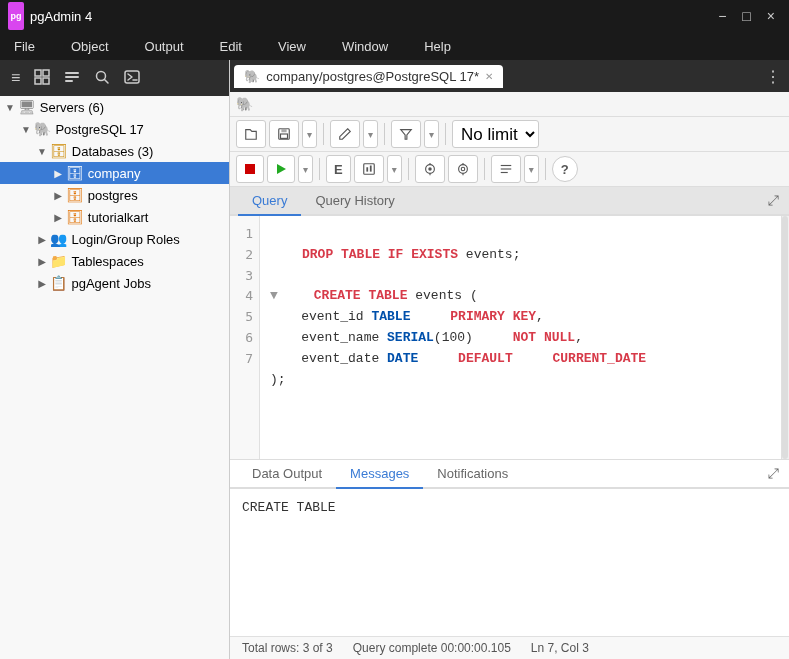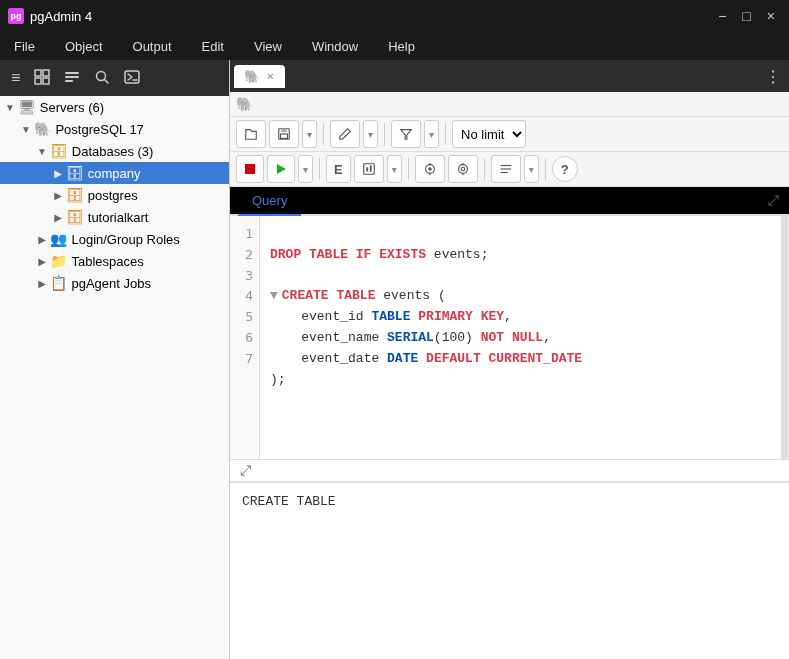--- a/index.html
+++ b/index.html
@@ -20,21 +20,21 @@
     .win-ctrl-btn { background: none; border: none; color: #ccc; font-size: 14px; cursor: pointer; padding: 2px 6px; }
 
     
     #menubar {
       background: #1a1a1a;
       color: #ddd;
       height: 28px;
       display: flex;
       align-items: center;
       padding: 0 4px;
-      gap: 10px;
+      gap: 16px;
     }
     .menu-item {
       padding: 3px 10px;
       cursor: pointer;
       border-radius: 3px;
       font-size: 13px;
     }
 
     
     #main { display: flex; height: calc(659px - 60px); }
@@ -155,32 +155,32 @@
       gap: 2px;
       height: 28px;
     }
     .btn-separator { width: 1px; height: 22px; background: #ccc; margin: 0 3px; }
     .dropdown-arrow { font-size: 10px; color: #888; }
     .no-limit-select {
       border: 1px solid #ccc;
       border-radius: 3px;
       padding: 2px 4px;
       background: #fff;
-      font-size: 13px;
+      font-size: 17px;
       cursor: pointer;
       height: 28px;
     }
 
     
     #query-result-tabs {
       display: flex;
       align-items: center;
       border-bottom: 2px solid #ddd;
       padding: 0 8px;
-      background: #000000;
+      background: #e5e5e5;
       justify-content: space-between;
     }
     #query-result-tab-list { display: flex; }
     .qr-tab {
       padding: 6px 14px;
       cursor: pointer;
       font-size: 13px;
       color: #666;
       border-bottom: 2px solid transparent;
       margin-bottom: -2px;
@@ -216,21 +216,21 @@
       user-select: none;
     }
     #code-content {
       flex: 1;
       padding: 8px 10px;
       line-height: 1.6;
       white-space: pre;
       overflow-x: auto;
     }
     
-    .kw-red { color: #d73a49; font-weight: bold; }
+    .kw-red { color: #d73a49; font-weight: bold; margin-left: 32px; }
     .ident { color: #333; }
     .type-kw { color: #0050ab; font-weight: bold; }
     .punc { color: #333; }
     .line-fold { color: #999; margin-right: 4px; cursor: pointer; }
     @keyframes blink { 0%,100%{opacity:1} 50%{opacity:0} }
 
     
     #query-editor::-webkit-scrollbar { width: 8px; }
     #query-editor::-webkit-scrollbar-thumb { background: #ccc; border-radius: 4px; }
 
@@ -258,21 +258,21 @@
       align-items: center;
       gap: 20px;
       font-size: 12px;
       color: #555;
       background: #f8f8f8;
     }
     .results-footer-item { display: flex; align-items: center; gap: 4px; }
 
     
     .pgadmin-logo {
-      width: 16px; height: 16px;
+      width: 16px; height: 28px;
       background: #d946ef;
       border-radius: 2px;
       display: inline-flex;
       align-items: center;
       justify-content: center;
       color: white;
       font-size: 9px;
       font-weight: bold;
     }
 
@@ -403,20 +403,21 @@
       </div>
     </div>
   </div>
 
   <div id="content">
 
     <div id="tab-bar">
       <div id="tabs">
         <div class="tab active">
           <span style="color:#3a7bd5; font-size:13px;">🐘</span>
+          <span>company/postgres@PostgreSQL 17*</span>
           <span class="tab-close">✕</span>
         </div>
       </div>
       <span class="tab-more">⋮</span>
     </div>
 
     <div id="sql-toolbar-top">
       <span style="color:#3a7bd5; font-size:14px;">🐘</span>
     </div>
 
@@ -533,20 +534,21 @@
       <div class="btn-separator"></div>
 
       <button class="tool-btn" style="font-weight:bold; color:#555; border-radius:50%; width:26px; height:26px; justify-content:center;">?</button>
     </div>
 
     <div id="editor-area">
 
       <div id="query-result-tabs">
         <div id="query-result-tab-list">
           <div class="qr-tab active">Query</div>
+          <div class="qr-tab">Query History</div>
         </div>
         <span class="expand-icon">⤢</span>
       </div>
 
       <div id="query-editor">
         <div id="line-numbers">
           <div>1</div>
           <div>2</div>
           <div>3</div>
           <div>4</div>
@@ -564,24 +566,34 @@
 <span class="punc">);</span></div>
 
         <div style="width:8px; background:#f0f0f0; border-left:1px solid #e0e0e0; flex-shrink:0; position:relative;">
           <div style="position:absolute;top:0;left:0;width:6px;height:100%;background:#ddd;border-radius:3px;"></div>
         </div>
       </div>
 
       <div id="results-area">
 
         <div id="query-result-tabs" style="display:flex;align-items:center;border-bottom:2px solid #ddd;padding:0 8px;background:#fff;justify-content:space-between;">
+          <div style="display:flex;">
+            <div class="qr-tab">Data Output</div>
+            <div class="qr-tab active">Messages</div>
+            <div class="qr-tab">Notifications</div>
+          </div>
           <span class="expand-icon">⤢</span>
         </div>
 
         <div id="results-content">
           <div>CREATE TABLE</div>
           <div>&nbsp;</div>
         </div>
 
+        <div id="results-footer">
+          <span class="results-footer-item">Total rows: 3 of 3</span>
+          <span class="results-footer-item">Query complete  00:00:00.105</span>
+          <span class="results-footer-item">Ln 7, Col 3</span>
+        </div>
       </div>
     </div>
   </div>
 </div>
 
 </body></html>

